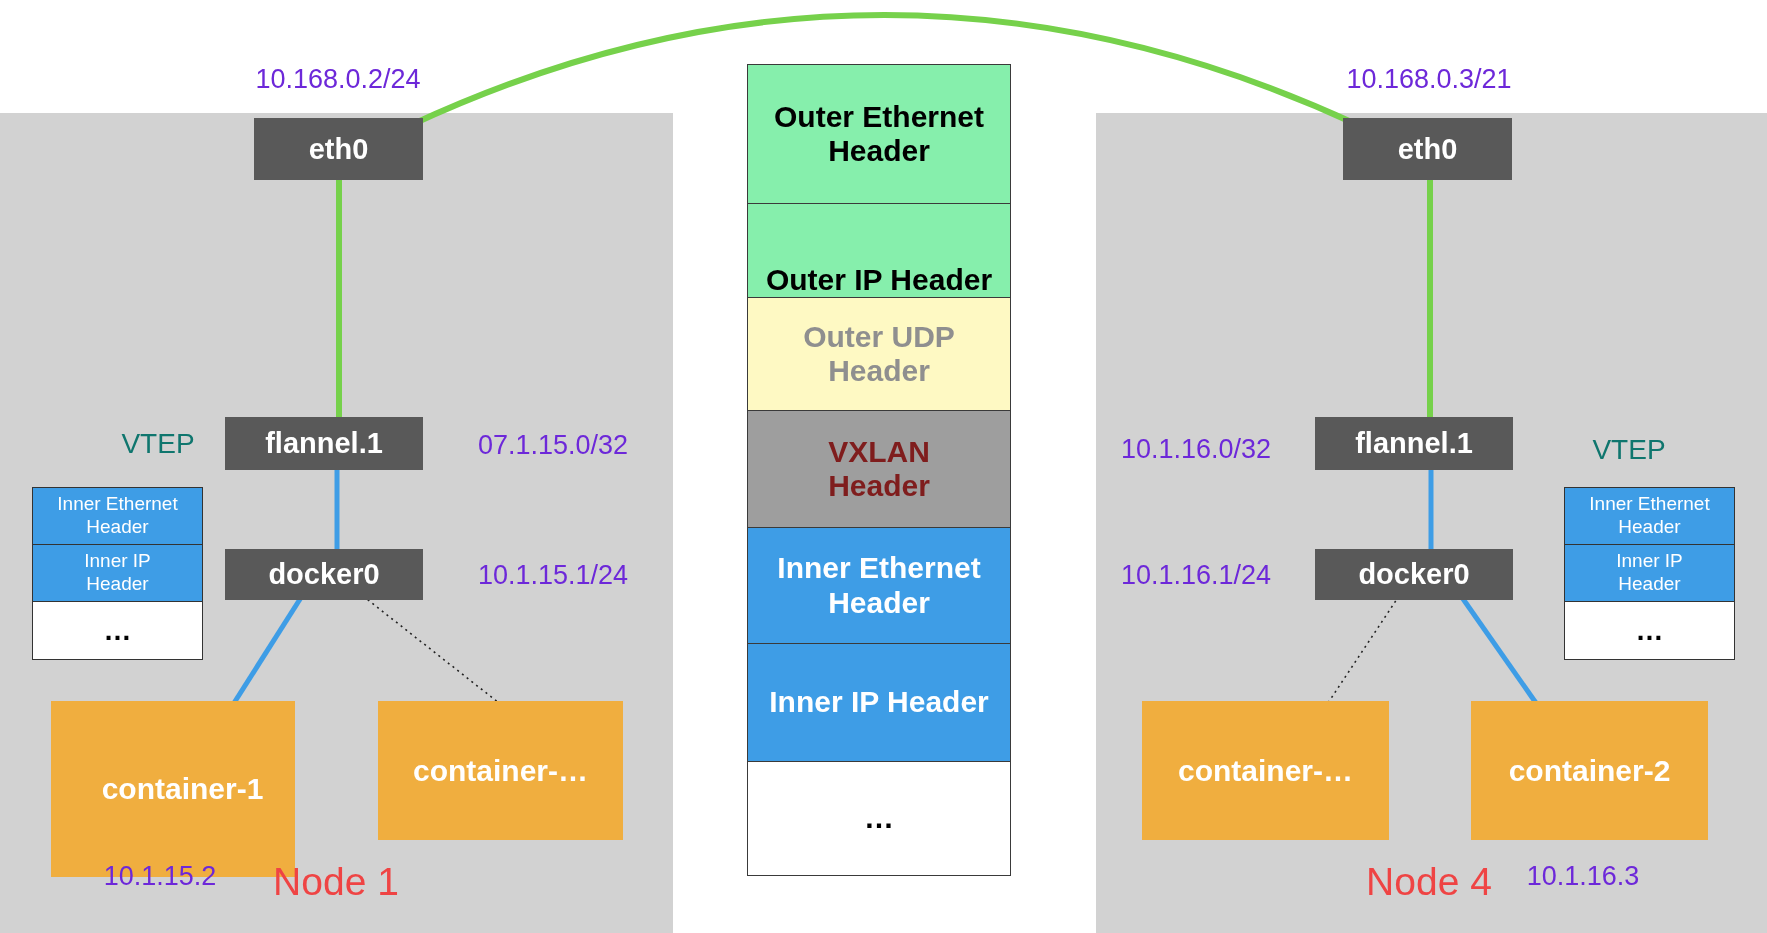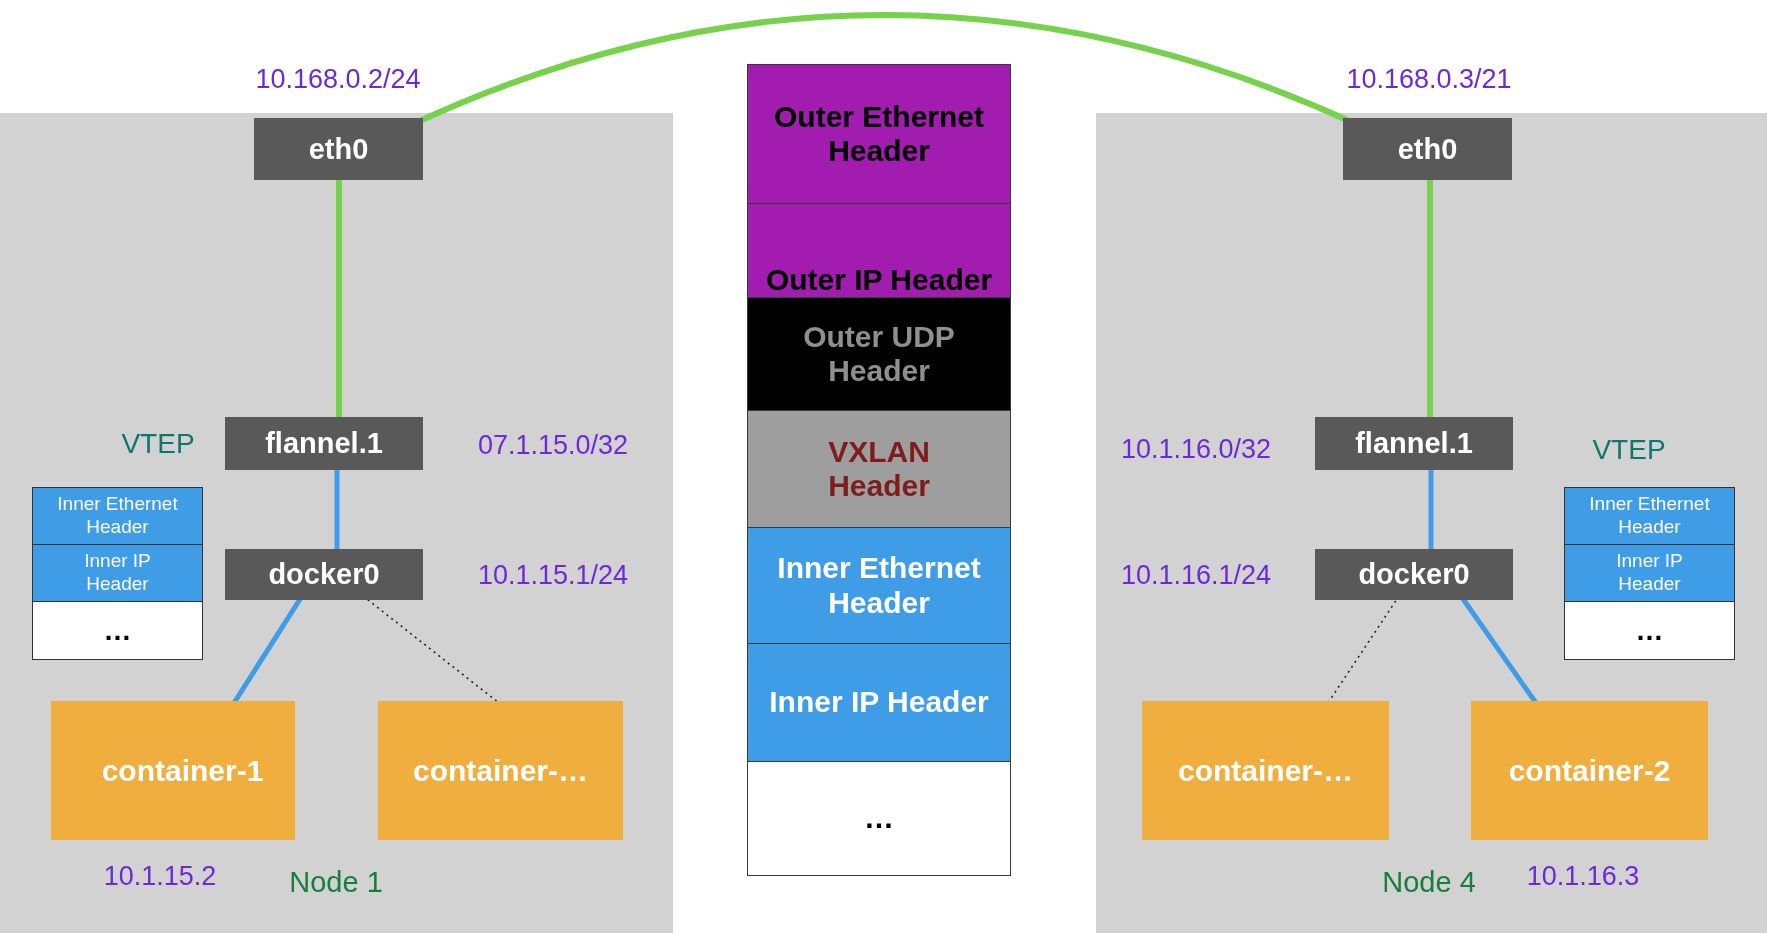--- a/index.html
+++ b/index.html
@@ -34,21 +34,21 @@
     z-index: 2;
   }
   .label {
     position: absolute;
     color: #6d28d9;
     font-size: 27px;
     white-space: nowrap;
     z-index: 2;
   }
   .label.centered { transform: translateX(-50%); }
-  .label.white { color: #15803d; font-size: 29px; margin-top: 6px; }
+  .label.white { color: #ef4444; font-size: 39px; }
   .vtep {
     position: absolute;
     color: #0f766e;
     font-size: 28px;
     transform: translateX(-50%);
     z-index: 2;
   }
   .container-box {
     position: absolute;
     background: #f0ae3f;
@@ -73,22 +73,22 @@
     display: flex;
     align-items: center;
     justify-content: center;
     text-align: center;
     font-weight: 700;
     font-size: 30px;
     line-height: 1.15;
     border-bottom: 1px solid #3a3a3a;
   }
   .stack-seg:last-child { border-bottom: none; }
-  .seg-green { background: #a21caf; color: #000000; }
-  .seg-udp   { background: #000000; color: #8f8f8f; }
+  .seg-green { background: #86efac; color: #000000; }
+  .seg-udp   { background: #fef9c3; color: #8f8f8f; }
   .seg-vxlan { background: #9e9e9e; color: #7f1d1d; }
   .seg-blue  { background: #3e9de6; color: #ffffff; }
   .seg-white { background: #ffffff; color: #000000; }
   
   .mini-stack {
     position: absolute;
     width: 171px;
     z-index: 2;
     border: 1px solid #333333;
   }
@@ -159,21 +159,21 @@
       <span class="wrap-150">Inner Ethernet Header</span>
     </div>
     <div class="mini-seg mini-blue">
       <span class="wrap-90">Inner IP Header</span>
     </div>
     <div class="mini-seg mini-white">
       <span>…</span>
     </div>
   </div>
 
-  <div class="container-box" style="left:51px; top:701px; width:244px; height:139px;padding-left:19px;">
+  <div class="container-box" style="left:51px; top:701px; width:244px; height:176px;padding-left:19px;">
     <span>container-1</span>
   </div>
   <div class="container-box" style="left:378px; top:701px; width:245px; height:139px;">
     <span>container-…</span>
   </div>
 
   <span class="label centered" style="left:160px; top:861px;">10.1.15.2</span>
   <span class="label white centered" style="left:336px; top:860px;">Node 1</span>
 
   <div id="packet-stack">

